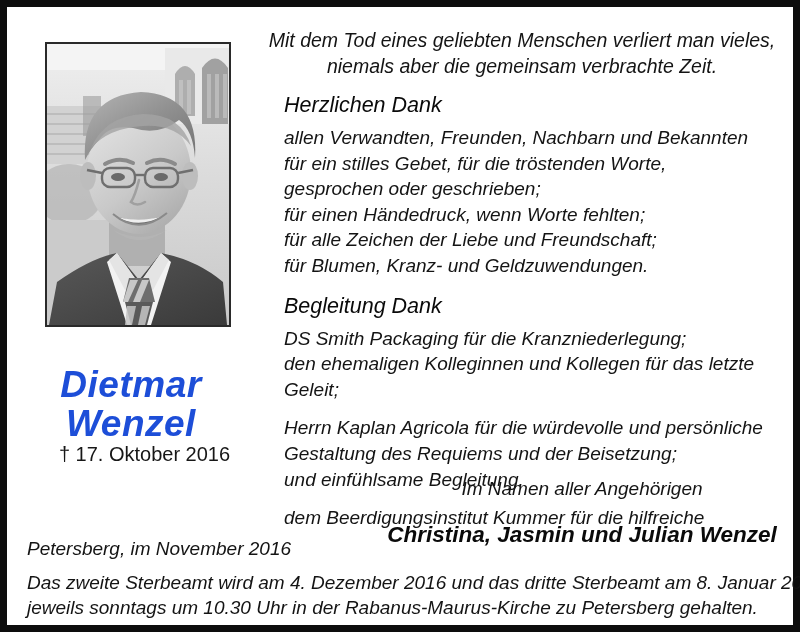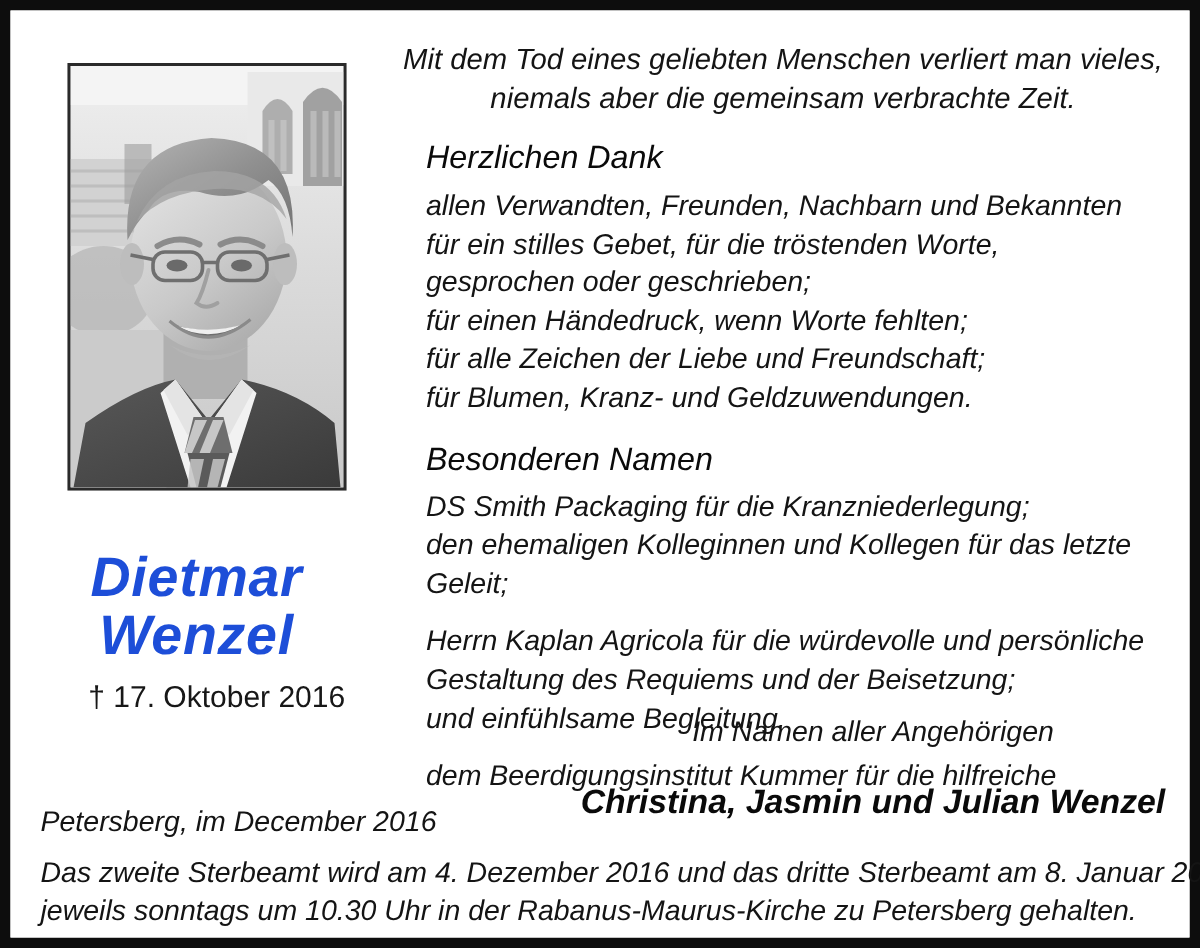--- a/index.html
+++ b/index.html
@@ -63,21 +63,20 @@
   }
   .name-line {
     font-style: italic;
     font-weight: bold;
     font-size: 37px;
     line-height: 39px;
     letter-spacing: 0.5px;
     color: #1d4ed8;
   }
   .death-date {
-    margin-top: 11px;
     font-style: normal;
     font-weight: normal;
     font-size: 20px;
     line-height: 22px;
     color: #171717;
     padding-left: 27px;
   }
 
   .place-date {
     position: absolute;
@@ -280,40 +279,40 @@
           <path d="M66 186 Q92 206 120 186 Q94 200 66 186 Z" fill="#b6b6b6" opacity="0.7"></path>
         </svg>
       </div>
 
       <div class="name-block">
         <div class="name-line">Dietmar</div>
         <div class="name-line">Wenzel</div>
         <div class="death-date">† 17. Oktober 2016</div>
       </div>
 
-      <div class="place-date">Petersberg, im December 2016</div>
+      <div class="place-date">Petersberg, im November 2016</div>
     </div>
 
     <div class="right-col">
 
       <div class="epigraph">
         <div>Mit dem Tod eines geliebten Menschen verliert man vieles,</div>
         <div>niemals aber die gemeinsam verbrachte Zeit.</div>
       </div>
 
       <div class="thanks">
         <div class="section-head">Herzlichen Dank</div>
         <div class="para">allen Verwandten, Freunden, Nachbarn und Bekannten</div>
         <div class="para">für ein stilles Gebet, für die tröstenden Worte,</div>
         <div class="para">gesprochen oder geschrieben;</div>
         <div class="para">für einen Händedruck, wenn Worte fehlten;</div>
         <div class="para">für alle Zeichen der Liebe und Freundschaft;</div>
         <div class="para">für Blumen, Kranz- und Geldzuwendungen.</div>
 
-        <div class="section-head second">Besonderen Namen</div>
+        <div class="section-head second">Begleitung Dank</div>
         <div class="para">DS Smith Packaging für die Kranzniederlegung;</div>
         <div class="para">den ehemaligen Kolleginnen und Kollegen für das letzte Geleit;</div>
 
         <div class="para gap">Herrn Kaplan Agricola für die würdevolle und persönliche</div>
         <div class="para">Gestaltung des Requiems und der Beisetzung;</div>
 
         <div class="para">und einfühlsame Begleitung.</div>
         <div class="para gap">dem Beerdigungsinstitut Kummer für die hilfreiche</div>
       </div>
 

